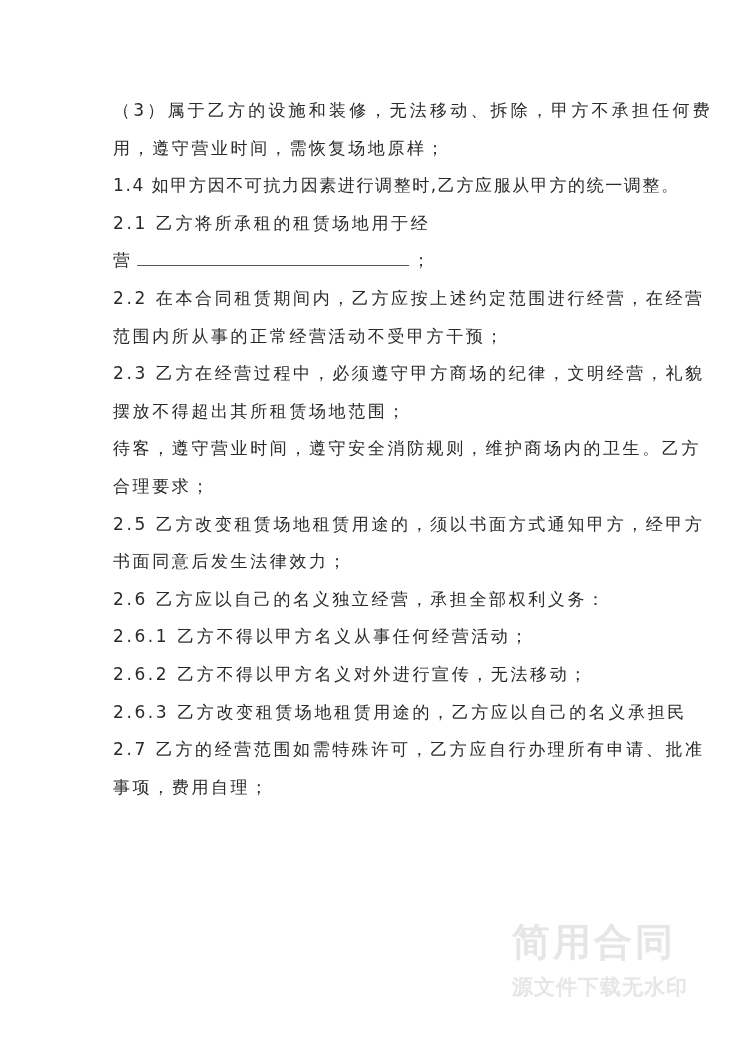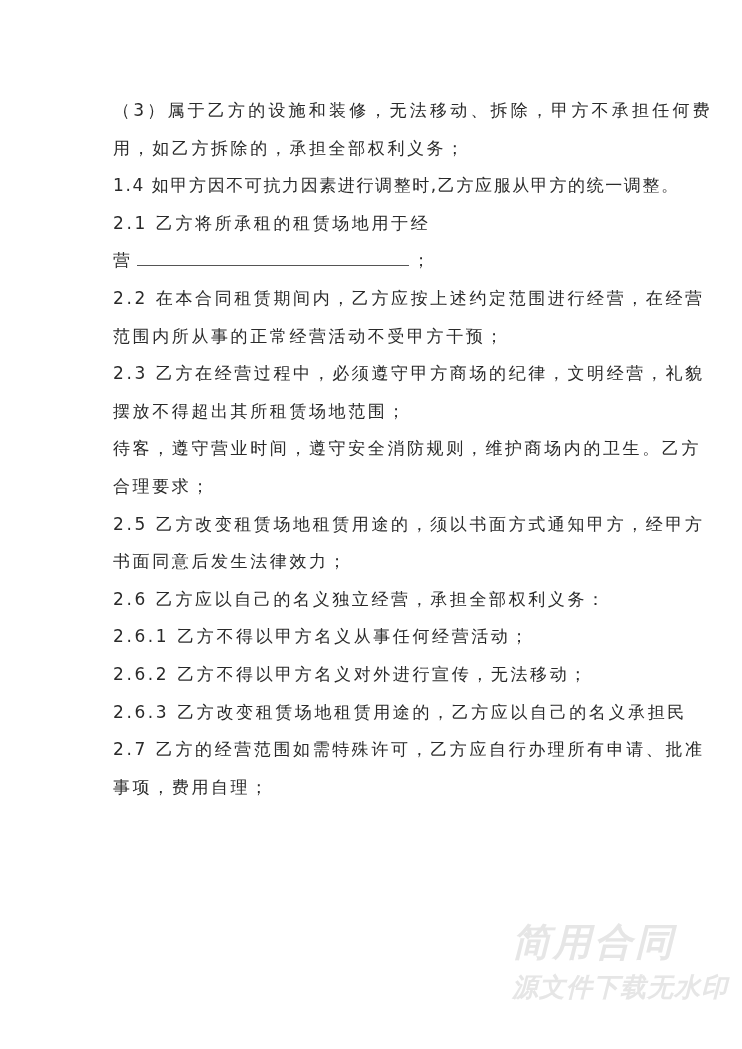--- a/index.html
+++ b/index.html
@@ -12,30 +12,30 @@
     .line {
       height:37.6px; line-height:37.6px; font-size:17px; white-space:nowrap;
       letter-spacing:2.6px;
     }
     .line.justify { letter-spacing:3.2px; }
     .heading { font-weight:bold; letter-spacing:2px; }
     .blank {
       display:inline-block; width:272px; border-bottom:1.5px solid #555;
       vertical-align:baseline; height:14px; margin:0 4px;
     }
-    .wm { position:absolute; left:512px; top:920px; color:#e6e6e6; font-weight:bold; font-style:italic; }
+    .wm { position:absolute; left:512px; top:920px; color:#e6e6e6; font-weight:bold; }
     .wm .big { font-size:38px; letter-spacing:3px; line-height:44px; }
-    .wm .small { font-size:26px; letter-spacing:1px; margin-top:10px; line-height:26px; }
+    .wm .small { font-size:21px; letter-spacing:1px; margin-top:10px; line-height:26px; }
   </style>
 </head>
 <body>
 
 <div class="page">
   <div class="line justify">（3）属于乙方的设施和装修，无法移动、拆除，甲方不承担任何费</div>
-  <div class="line">用，如乙方拆除的，承担全部权利义务；</div>
+  <div class="line">用，遵守营业时间，需恢复场地原样；</div>
   <div class="line" style="letter-spacing:1.6px">1.4 如甲方因不可抗力因素进行调整时,乙方应服从甲方的统一调整。</div>
   <div class="line">2.1 乙方将所承租的租赁场地用于经</div>
   <div class="line"><span>营</span><span class="blank"></span><span>；</span></div>
   <div class="line">2.2 在本合同租赁期间内，乙方应按上述约定范围进行经营，在经营</div>
   <div class="line">范围内所从事的正常经营活动不受甲方干预；</div>
   <div class="line">2.3 乙方在经营过程中，必须遵守甲方商场的纪律，文明经营，礼貌</div>
   <div class="line">摆放不得超出其所租赁场地范围；</div>
   <div class="line">待客，遵守营业时间，遵守安全消防规则，维护商场内的卫生。乙方</div>
   <div class="line">合理要求；</div>
   <div class="line">2.5 乙方改变租赁场地租赁用途的，须以书面方式通知甲方，经甲方</div>

